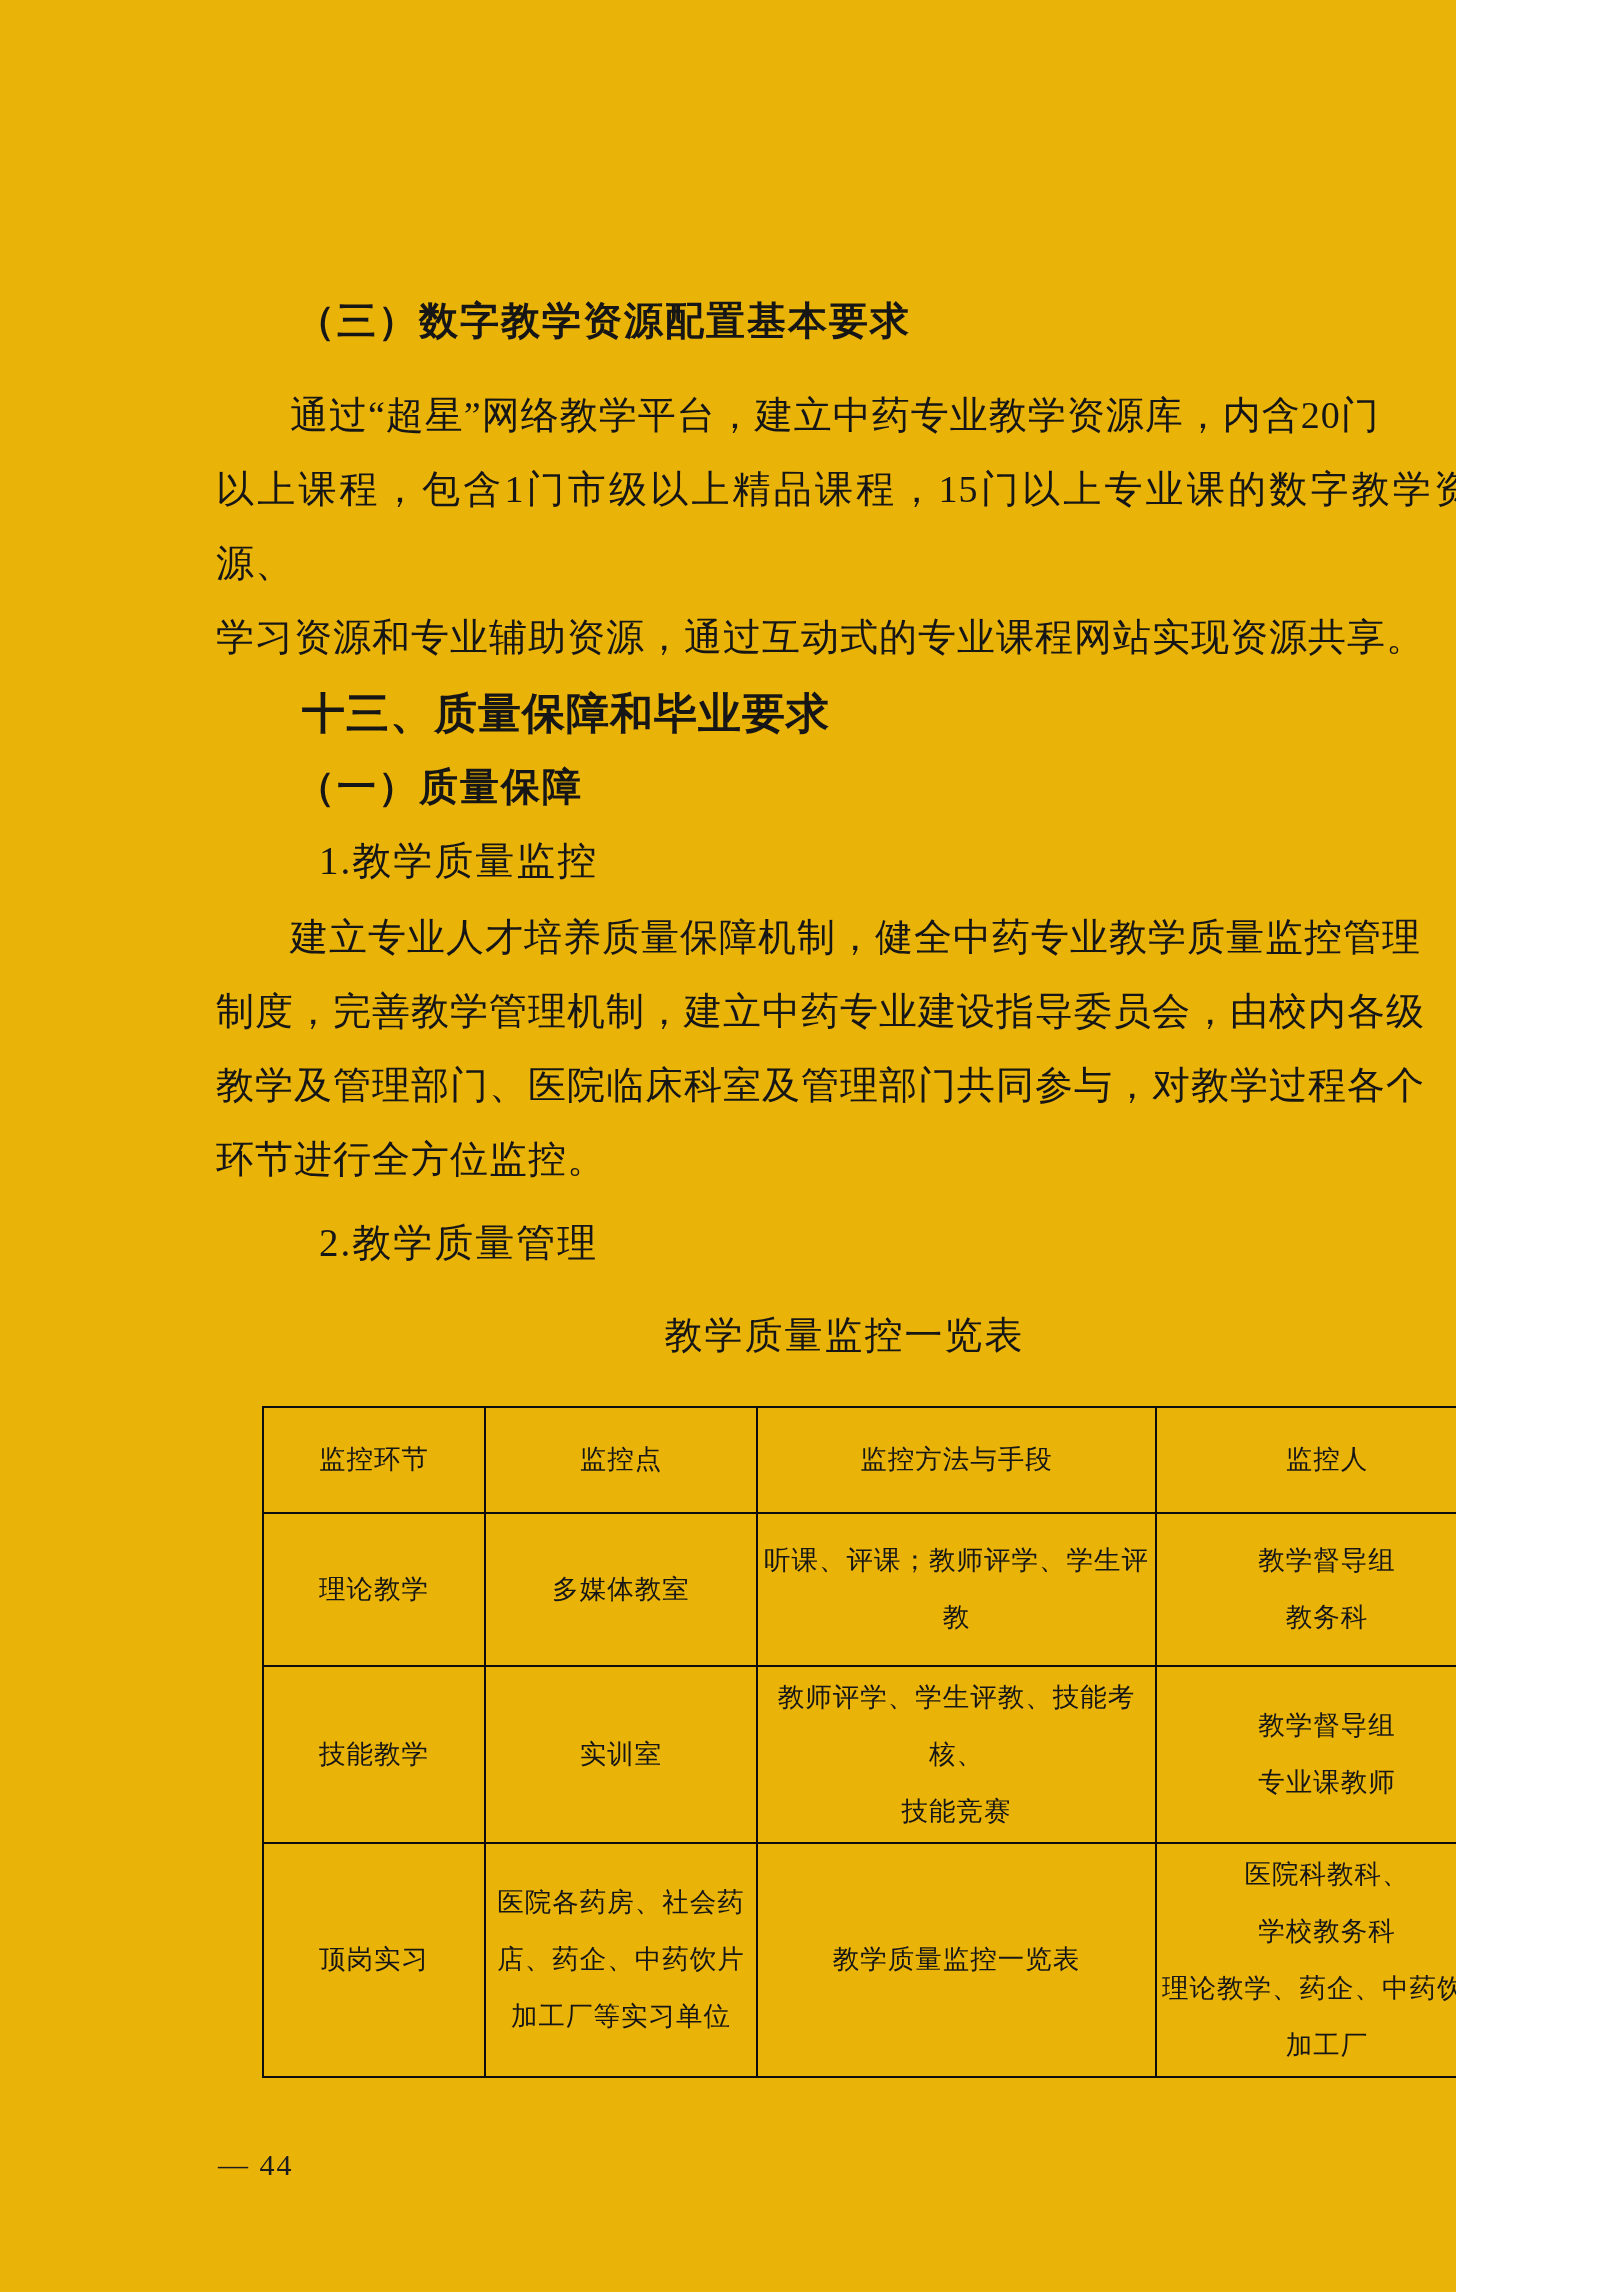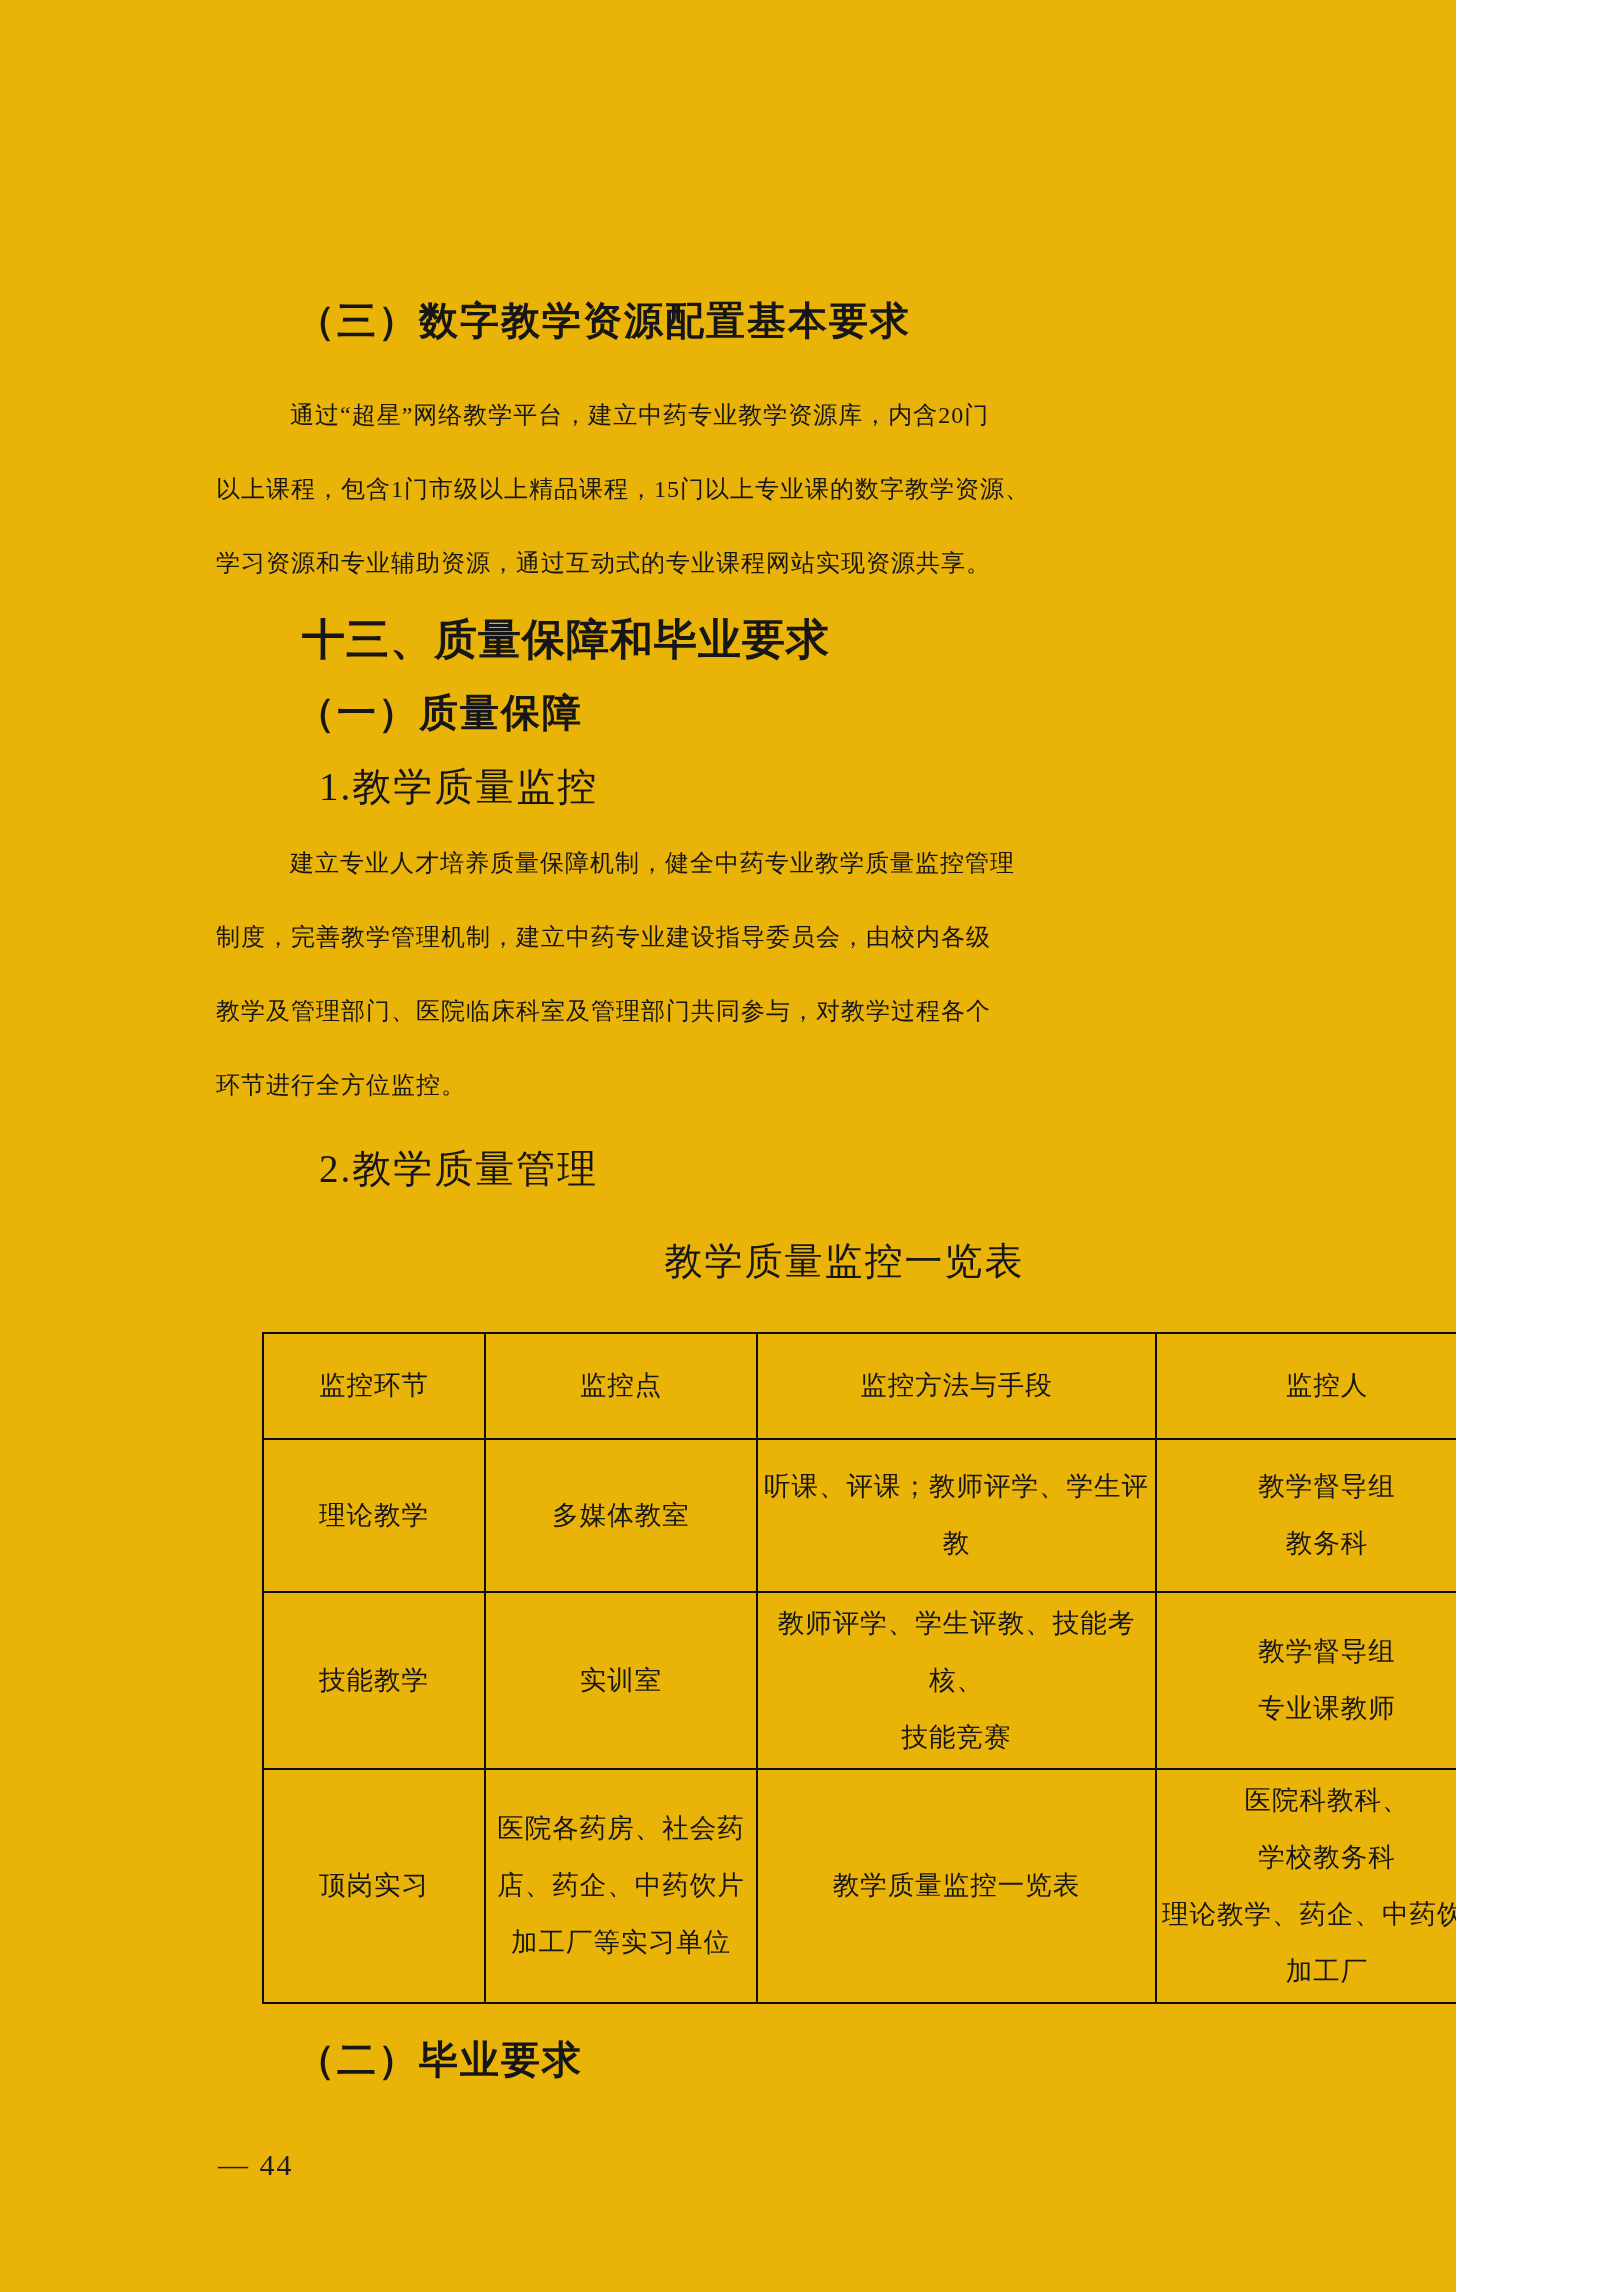--- a/index.html
+++ b/index.html
@@ -37,21 +37,21 @@
     margin-top: 2.9px;
   }
   .h-num {
     font-size: 39px;
     font-weight: normal;
     line-height: 74px;
     text-indent: 103px;
     letter-spacing: 2px;
   }
   .para {
-    font-size: 24px;
+    font-size: 38px;
     line-height: 74px;
     text-indent: 74px;
     white-space: pre-line;
     text-align: justify;
     letter-spacing: 1px;
   }
   .para-digital { margin-top: 19.6px; }
   .para-monitor { margin-top: 2px; }
   .h-manage { margin-top: 9.8px; }
   .table-caption {
@@ -162,19 +162,18 @@
 加工厂等实习单位</td>
           <td>教学质量监控一览表</td>
           <td>医院科教科、
 学校教务科
 理论教学、药企、中药饮片
 加工厂</td>
         </tr>
       </tbody>
     </table>
 
-    <div class="h-kai-bold h-graduate">（二）毕业要求</div>
 
   </div>
 
   <div class="page-number">— 44</div>
 </div>
 
 
 </body></html>

